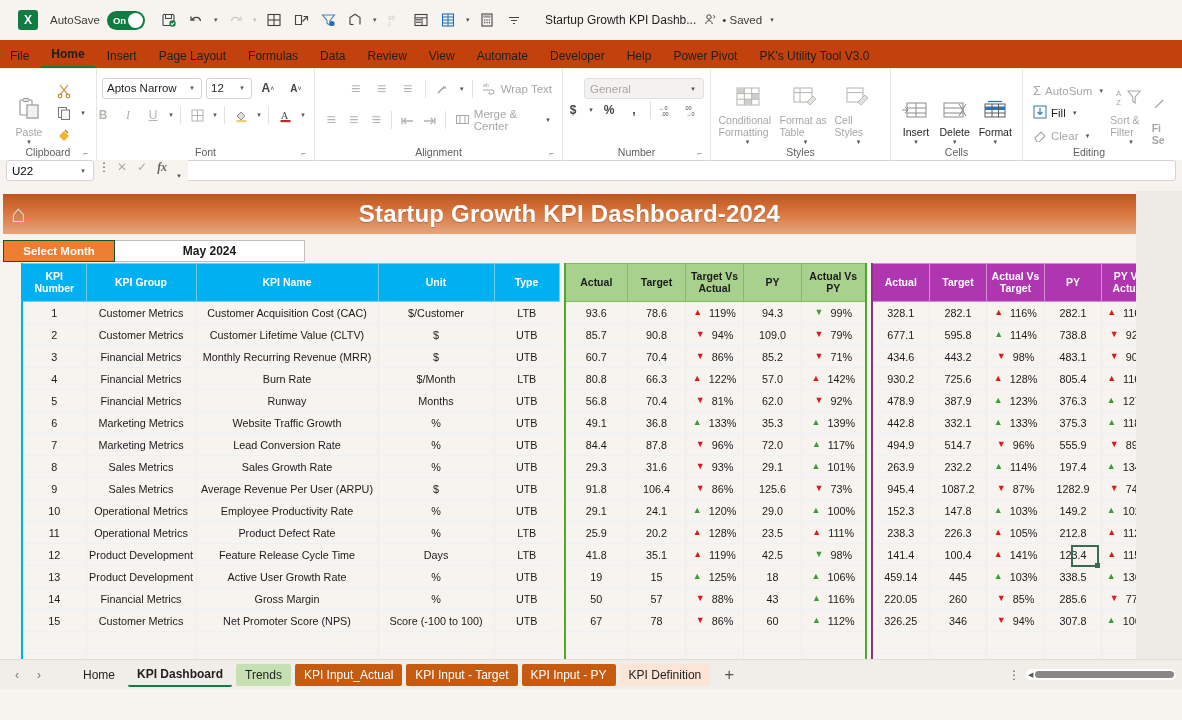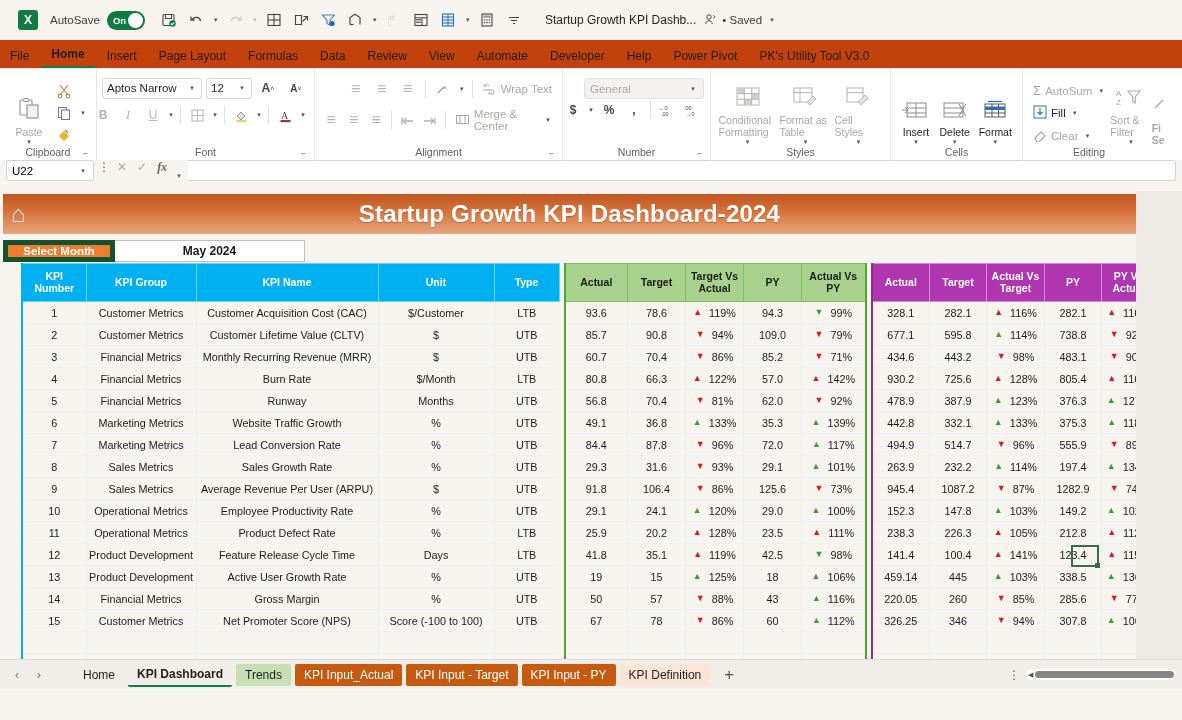--- a/index.html
+++ b/index.html
@@ -62,21 +62,21 @@
   .sheet{position:relative;height:468px;background:#F7F4EF;overflow:hidden;}
   
   .banner{height:40px;margin:3px 46px 0 3px;background:linear-gradient(180deg,#C0551F 0%,#D9763F 48%,#E6A57E 100%);
           display:flex;align-items:center;position:relative;}
   .banner .home{position:absolute;left:8px;font-size:24px;color:#BFE3F5;line-height:1;}
   .banner h1{flex:1;text-align:center;color:#fff;font-size:24px;font-weight:bold;letter-spacing:.2px;
              text-shadow:0 1px 1px rgba(0,0,0,.22);}
   
   .band{display:flex;align-items:center;height:24px;margin-top:5px;padding-left:3px;}
   .selmonth{width:112px;height:22px;background:#ED7D31;color:#fff;font-size:11.5px;font-weight:bold;
-            display:flex;align-items:center;justify-content:center;border:5px solid #14532d;}
+            display:flex;align-items:center;justify-content:center;border:1px solid #14532d;}
   .monthval{width:190px;height:22px;background:#fff;color:#1A1A1A;font-size:12px;font-weight:bold;
             display:flex;align-items:center;justify-content:center;border:1px solid #BFBFBF;border-left:none;}
   .mtdhdr{height:22px;background:#4EA72E;color:#fff;font-size:12.5px;font-weight:bold;
           display:flex;align-items:center;justify-content:center;border:1px solid #B7D9A8;}
   .ytdhdr{height:22px;background:#8E2F8E;color:#fff;font-size:12.5px;font-weight:bold;
           display:flex;align-items:center;justify-content:center;border:1px solid #C98CC9;}
   
   table.kpi{border-collapse:collapse;margin-left:21px;table-layout:fixed;}
   table.kpi th{font-size:10.5px;font-weight:bold;color:#fff;text-align:center;vertical-align:middle;
                height:38px;line-height:1.1;padding:0 2px;}

